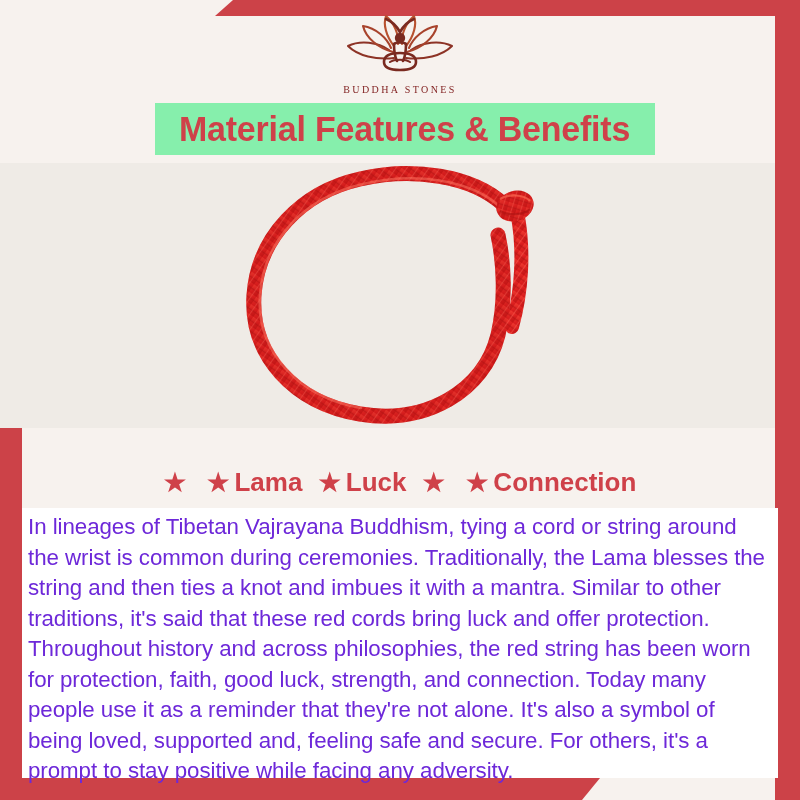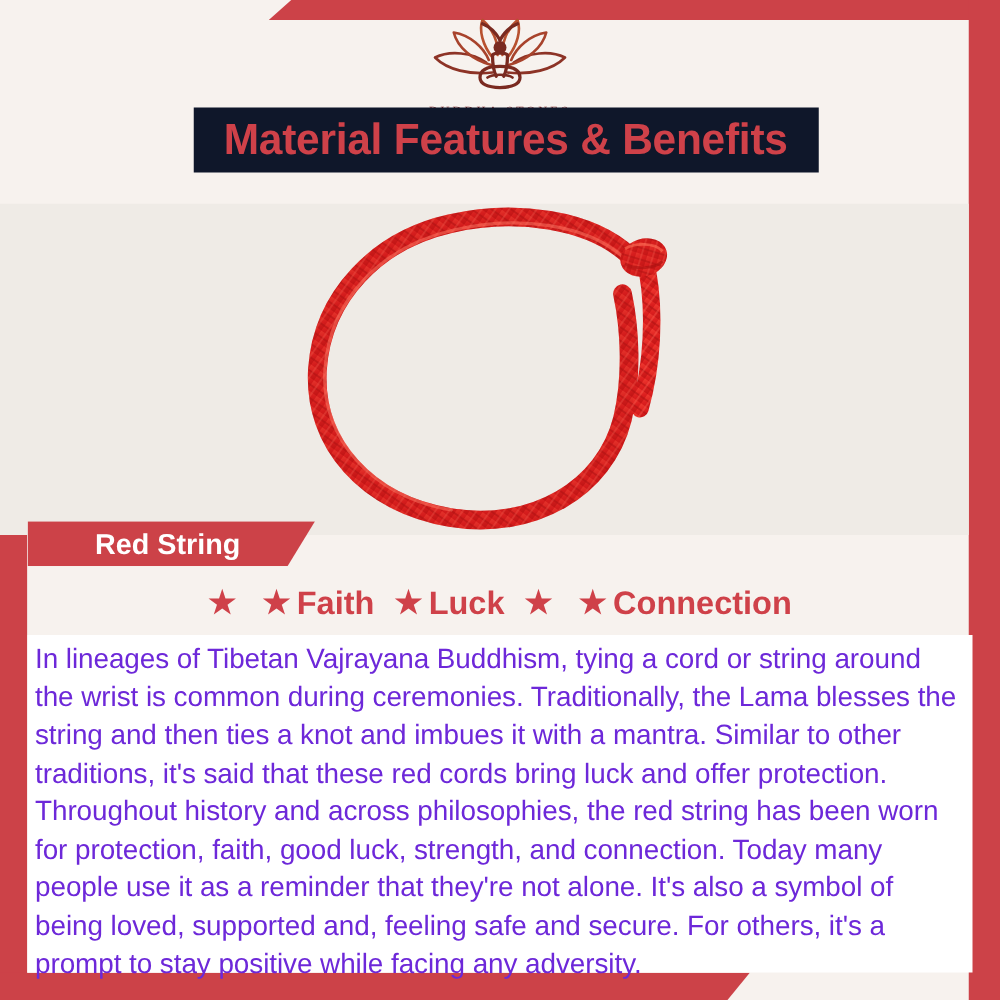--- a/index.html
+++ b/index.html
@@ -71,25 +71,25 @@
     font-family: "Liberation Serif", serif;
     font-size: 10px;
     letter-spacing: 2.4px;
     color: #7f1d1d;
     font-weight: 400;
   }
 
   
   .title-plaque {
     position: absolute;
-    top: 86px;
+    top: 103px;
     left: 155px;
     width: 500px;
     height: 52px;
-    background: #0f172a;
+    background: #86efac;
     display: flex;
     align-items: center;
     justify-content: center;
   }
   .title-text {
     font-family: "Liberation Sans Narrow", "Liberation Sans", sans-serif;
     font-size: 35px;
     font-weight: bold;
     color: #cf4149;
     letter-spacing: -0.2px;
@@ -251,31 +251,28 @@
 
       <path d="M286 58 C292 92, 290 132, 280 168" fill="none" stroke="url(#braid)" stroke-width="14" stroke-linecap="round"></path>
 
       <ellipse cx="283" cy="47" rx="19" ry="15" fill="url(#braid)" transform="rotate(-18 283 47)"></ellipse>
       <ellipse cx="283" cy="47" rx="19" ry="15" fill="#c21818" opacity="0.2" transform="rotate(-18 283 47)"></ellipse>
       <path d="M268 40 C276 35, 292 35, 298 42" stroke="#ff7158" stroke-width="2.2" fill="none" opacity="0.6"></path>
       <path d="M268 52 C277 57, 292 56, 298 50" stroke="#a81010" stroke-width="2.2" fill="none" opacity="0.6"></path>
     </svg>
   </div>
 
-  <div class="ribbon">
-    <span class="ribbon-label">Red String</span>
-  </div>
 
   <div class="features">
     <span class="feature">
       <span class="star">★</span>
     </span>
     <span class="feature">
       <span class="star">★</span>
-      <span>Faith</span>
+      <span>Lama</span>
     </span>
     <span class="feature">
       <span class="star">★</span>
       <span>Luck</span>
     </span>
     <span class="feature">
       <span class="star">★</span>
     </span>
     <span class="feature">
       <span class="star">★</span>

